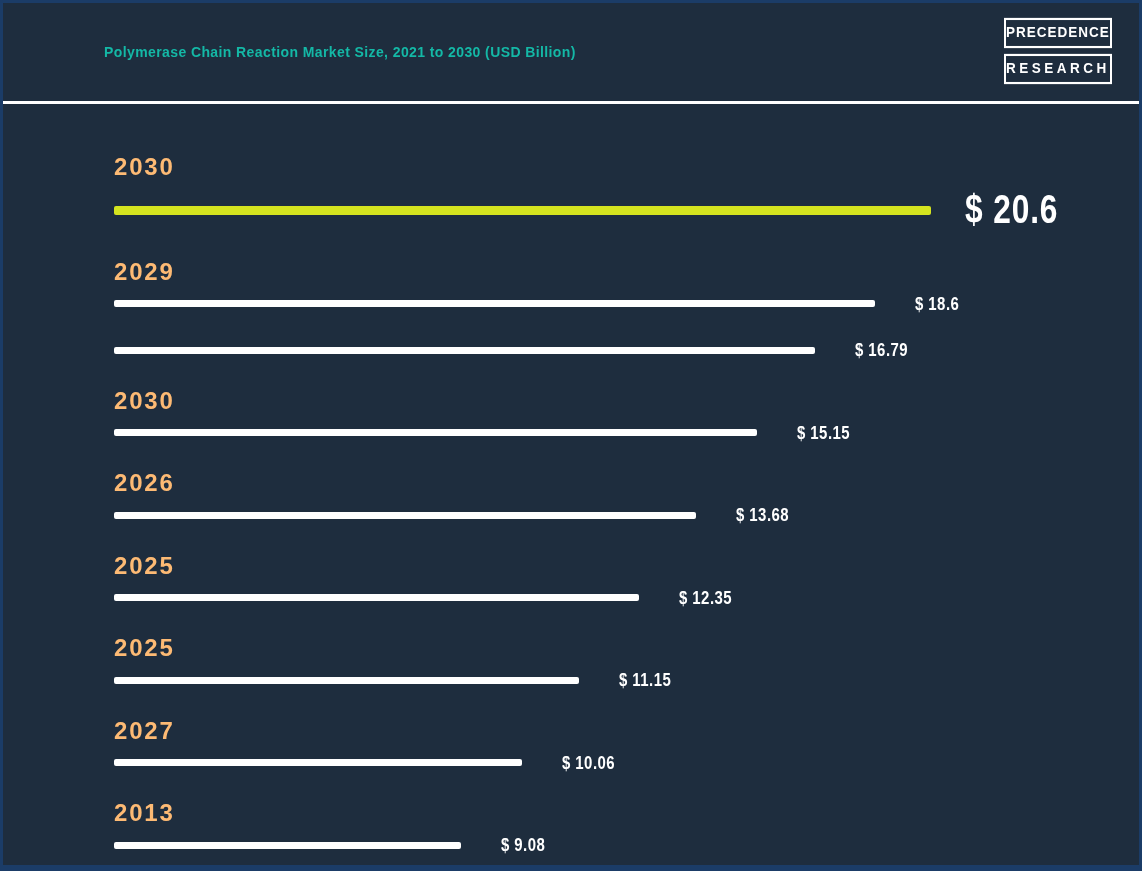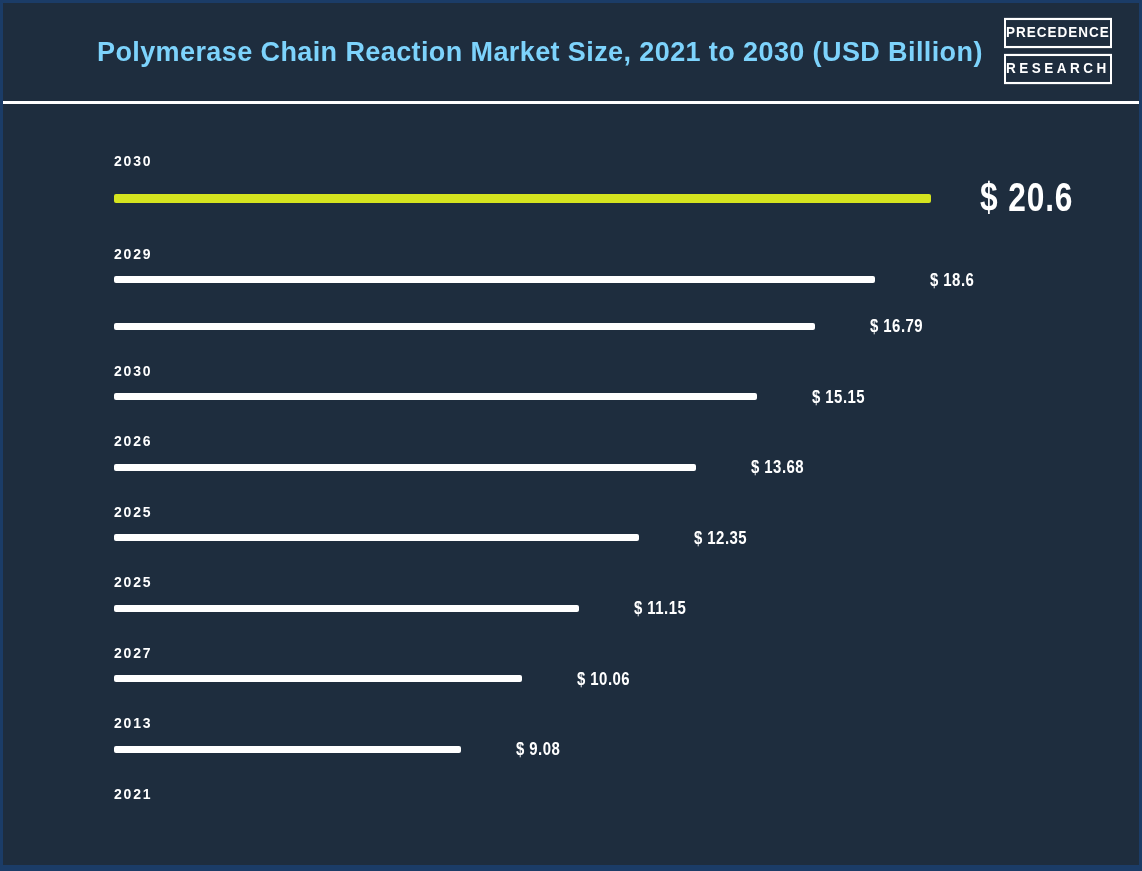--- a/index.html
+++ b/index.html
@@ -14,24 +14,24 @@
     font-family:"Liberation Sans", sans-serif;
   }
   
   .header {
     position:relative;
     height:98px;
     border-bottom:3px solid #ffffff;
   }
   .title {
     position:absolute;
-    left:94px; top:50%;
+    left:101px; top:50%;
     transform:translateY(-50%);
-    color:#7dd3fc;
-    font-size:27px;
+    color:#14b8a6;
+    font-size:14px;
     font-weight:bold;
     letter-spacing:0.4px;
     white-space:nowrap;
   }
   .logo {
     position:absolute;
     right:22px; top:16px;
     width:118px;
     display:flex; flex-direction:column; gap:8px;align-items:center;
   }
@@ -46,29 +46,29 @@
     letter-spacing:1px;
     transform:scaleY(1.08);
   }
   .logo-box.bottom { letter-spacing:3.5px; }
   
   .chart {
     padding:49px 0 0 111px;
   }
   .row { margin-bottom:26.5px; }
   .year {
-    color:#ffffff;
-    font-size:14px;
+    color:#fdba74;
+    font-size:24px;
     font-weight:bold;
     letter-spacing:1.8px;
     margin-bottom:8px;
     transform:scaleY(1.02);
     transform-origin:left top;
   }
-  .bar-line { display:flex; align-items:center;gap:15px; }
+  .bar-line { display:flex; align-items:center; }
   .bar {
     height:7px;
     background:#ffffff;
     border-radius:2px;
   }
   .bar.highlight { height:9px; background:#d5e41f; }
   .value {
     color:#ffffff;
     font-weight:bold;
     font-size:17px;

